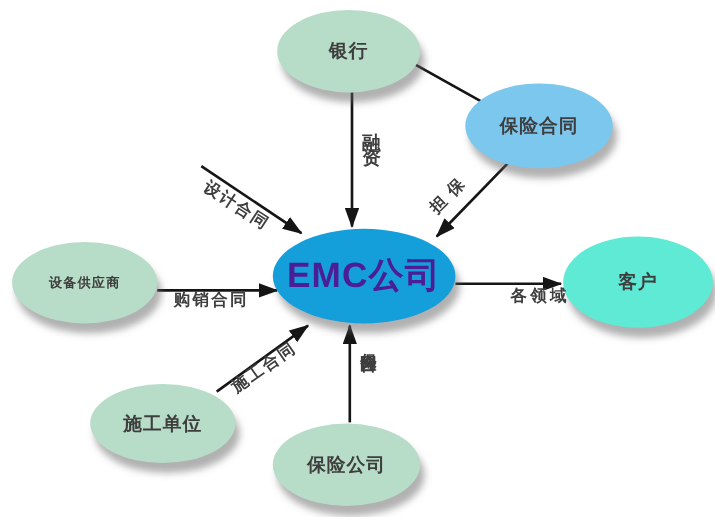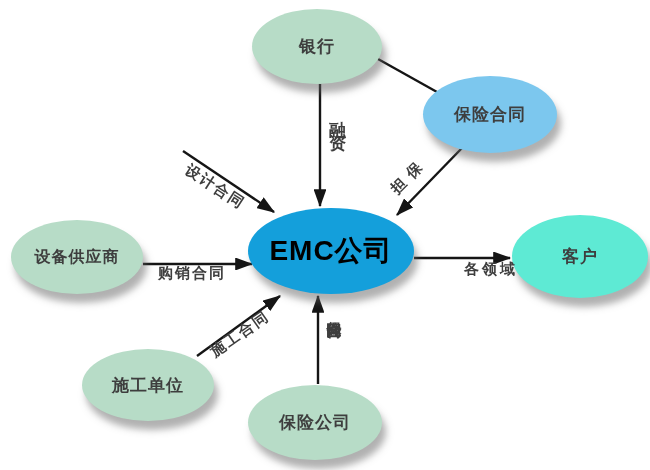--- a/index.html
+++ b/index.html
@@ -17,24 +17,24 @@
     border-radius:50%;
     display:flex;align-items:center;justify-content:center;
     color:#3e3e3e;
     font-size:17px;font-weight:600;letter-spacing:1px;
     box-shadow:4px 9px 7px rgba(100,100,100,.50);
     white-space:nowrap;
   }
   .node.bank        {left:252px;top:9px;  width:130px;height:75px;}
   .node.guarantee   {left:423px;top:76px; width:134px;height:77px;}
   .node.design      {left:68px; top:88px; width:128px;height:70px;}
-  .node.supplier    {left:11px; top:220px;width:132px;height:74px;font-size:16px;}
+  .node.supplier    {left:11px; top:220px;width:132px;height:74px;font-size:12px;}
   .node.construction{left:82px; top:349px;width:132px;height:72px;}
   .node.insurance   {left:248px;top:385px;width:134px;height:75px;}
-  .node.emc         {left:248px;top:208px;width:166px;height:86px;color:#000000;font-size:28px;font-weight:600;}
+  .node.emc         {left:248px;top:208px;width:166px;height:86px;color:#4c1d95;font-size:32px;font-weight:600;}
   .node.customer    {left:512px;top:215px;width:136px;height:83px;}
 
   .edge-label{
     position:absolute;
     color:#3e3e3e;
     font-size:15px;font-weight:600;
     letter-spacing:2px;
     white-space:nowrap;
   }
   .edge-label.centered{transform:translate(-50%,-50%);margin-top:30px;}

